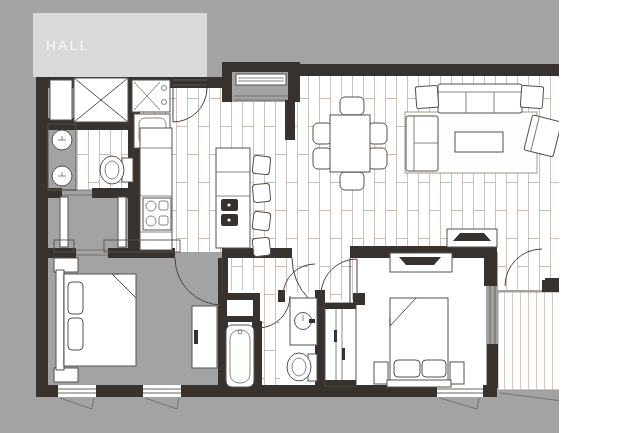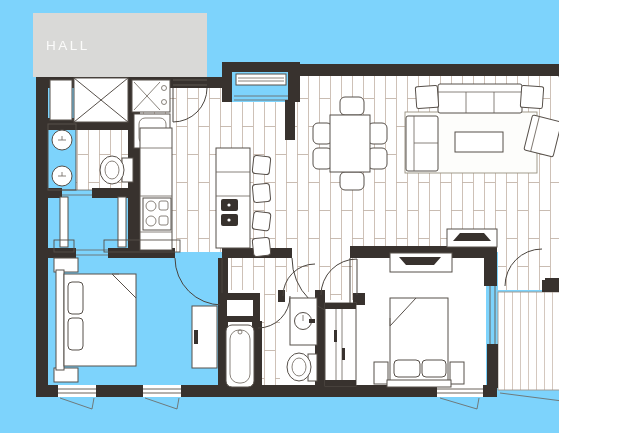--- a/index.html
+++ b/index.html
@@ -1,16 +1,16 @@
 <!DOCTYPE html>
 <html><head>
 <meta charset="utf-8">
 <style>
   html,body{margin:0;padding:0;background:#ffffff;}
-  .stage{position:relative;width:559px;height:433px;background:#7dd3fc;overflow:hidden;
+  .stage{position:relative;width:559px;height:433px;background:#a3a3a3;overflow:hidden;
          font-family:"Liberation Sans", sans-serif;}
   svg{display:block}
   .wall{fill:#38322e;stroke:none}
   .f{fill:#ffffff;stroke:#57504a;stroke-width:1}
   .ft{fill:none;stroke:#57504a;stroke-width:1}
   .fthin{fill:none;stroke:#6b635b;stroke-width:0.8}
   .dark{fill:#38322e}
   .arc{fill:none;stroke:#4a443e;stroke-width:1}
   .winline{stroke:#6b635b;stroke-width:1;fill:none}
   .rug{fill:#fdfdfb;stroke:#97907f;stroke-width:0.9}

